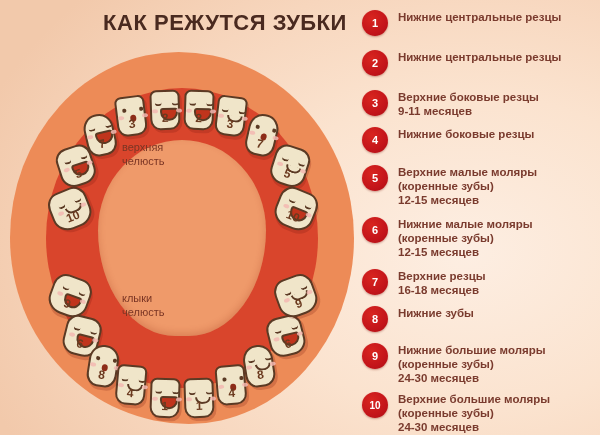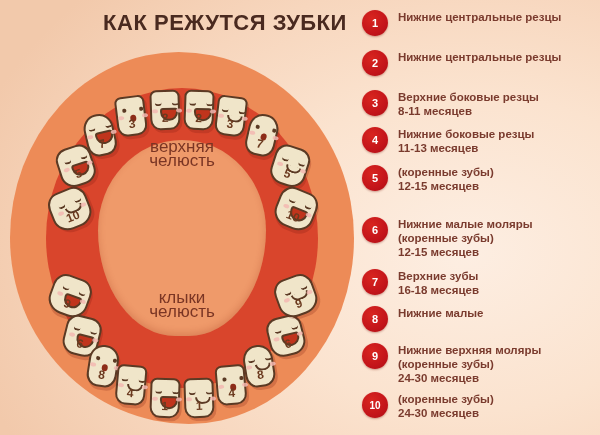--- a/index.html
+++ b/index.html
@@ -36,22 +36,22 @@
     border-radius:50%;
   }
   .palate{
     position:absolute;left:92px;top:92px;width:168px;height:196px;
     background:#ef9a6a;
     border-radius:50% 50% 46% 46% / 46% 46% 54% 54%;
     box-shadow:0 -3px 7px rgba(150,40,20,.22) inset;
   }
   .jaw-label{
     position:absolute;
-    text-align:center;width:120px;
-    font-size:17px;line-height:14px;color:#7a3524;
+    width:120px;
+    font-size:11px;line-height:14px;color:#7a3524;
     font-family:"Liberation Sans","DejaVu Sans",sans-serif;
   }
   .jaw-upper{left:116px;top:92px;}
   .jaw-lower{left:116px;top:243px;}
 
   
   .tooth{
     position:absolute;
     background:#f0e5c9;
     border:2.2px solid #5b3a24;
@@ -334,68 +334,69 @@
       <div class="legend-row" style="top: 50px;">
         <div class="badge">2</div>
         <div class="legend-text">
           <span class="l">Нижние центральные резцы</span>
         </div>
       </div>
       <div class="legend-row" style="top: 90px;">
         <div class="badge">3</div>
         <div class="legend-text">
           <span class="l">Верхние боковые резцы</span>
-          <span class="l">8-11 месяцев</span>
+          <span class="l">9-11 месяцев</span>
         </div>
       </div>
       <div class="legend-row" style="top: 127px;">
         <div class="badge">4</div>
         <div class="legend-text">
           <span class="l">Нижние боковые резцы</span>
-          <span class="l">11-13 месяцев</span>
         </div>
       </div>
       <div class="legend-row" style="top: 165px;">
         <div class="badge">5</div>
         <div class="legend-text">
+          <span class="l">Верхние малые моляры</span>
           <span class="l">(коренные зубы)</span>
           <span class="l">12-15 месяцев</span>
         </div>
       </div>
       <div class="legend-row" style="top: 217px;">
         <div class="badge">6</div>
         <div class="legend-text">
           <span class="l">Нижние малые моляры</span>
           <span class="l">(коренные зубы)</span>
           <span class="l">12-15 месяцев</span>
         </div>
       </div>
       <div class="legend-row" style="top: 269px;">
         <div class="badge">7</div>
         <div class="legend-text">
-          <span class="l">Верхние зубы</span>
+          <span class="l">Верхние резцы</span>
           <span class="l">16-18 месяцев</span>
         </div>
       </div>
       <div class="legend-row" style="top: 306px;">
         <div class="badge">8</div>
         <div class="legend-text">
-          <span class="l">Нижние малые</span>
+          <span class="l">Нижние зубы</span>
         </div>
       </div>
       <div class="legend-row" style="top: 343px;">
         <div class="badge">9</div>
         <div class="legend-text">
-          <span class="l">Нижние верхняя моляры</span>
+          <span class="l">Нижние большие моляры</span>
           <span class="l">(коренные зубы)</span>
           <span class="l">24-30 месяцев</span>
         </div>
       </div>
       <div class="legend-row" style="top: 392px;">
         <div class="badge wide">10</div>
         <div class="legend-text">
+          <span class="l">Верхние большие моляры</span>
           <span class="l">(коренные зубы)</span>
           <span class="l">24-30 месяцев</span>
         </div>
       </div>
     </div>
 
 </div>
 
 </body></html>

